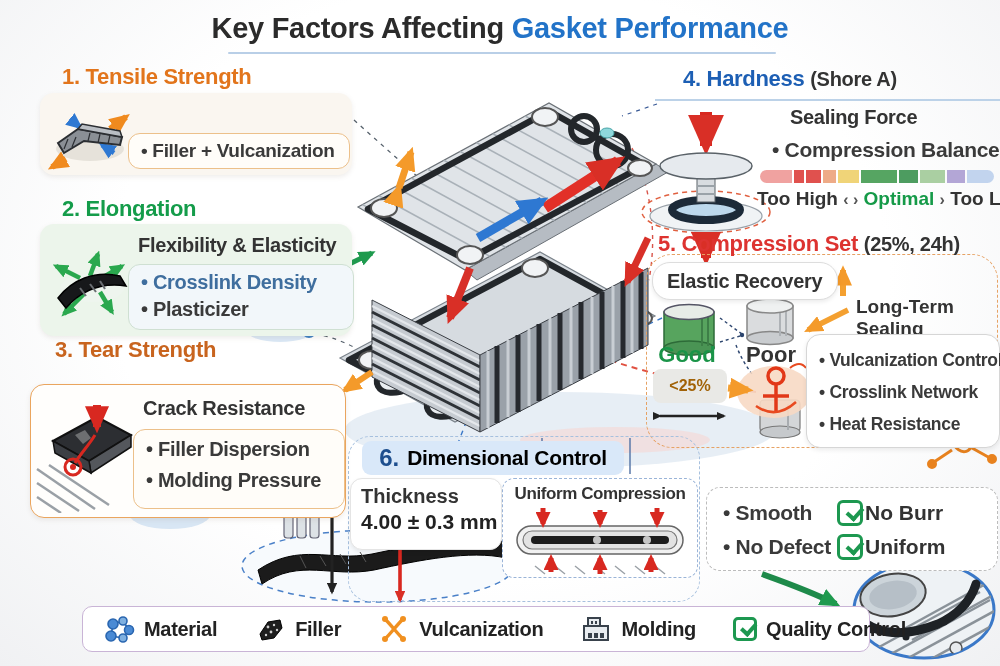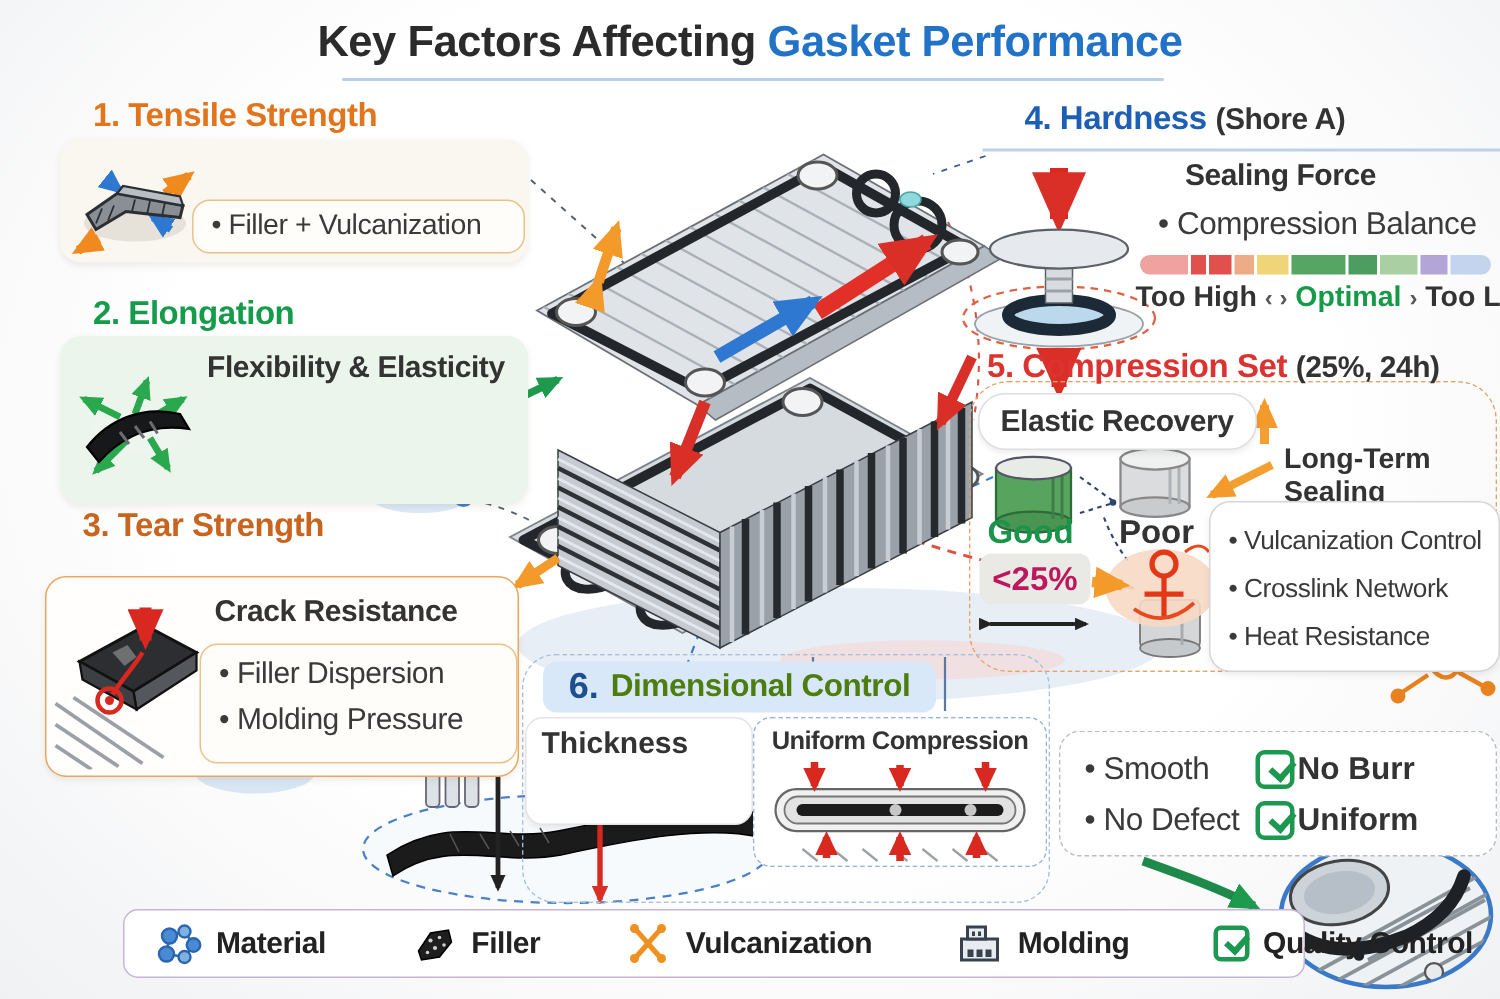--- a/index.html
+++ b/index.html
@@ -24,21 +24,21 @@
   .h2g { color:#149c4a; font-size:22px; }
   .h3o { color:#c8641e; font-size:22px; }
   .h4b { color:#1d5fb4; font-size:22px; }
   .h5r { color:#dd3330; font-size:22px; }
   .h7g { color:#149c4a; font-size:23px; }
 
   
   .card { border-radius:14px; box-shadow:0 2px 5px rgba(120,110,90,.12); }
   .ctext { font-size:20px; font-weight:700; color:#333; letter-spacing:-.3px; white-space:nowrap; }
   .pill { border-radius:12px; background:#fffdf9; border:1.5px solid #ecc08a; }
-  .bullet { font-size:19px; font-weight:400; color:#3a3a3a; letter-spacing:-.3px; white-space:nowrap;}
+  .bullet { font-size:19px; font-weight:700; color:#3a3a3a; letter-spacing:-.3px; white-space:nowrap;}
 
   .card1 { left:40px; top:93px; width:312px; height:82px; background:#faf6f0; }
   .card2 { left:40px; top:224px; width:312px; height:112px; background:#ecf5eb; }
   .card2 .pill { background:#f2f7fa; border-color:#cfe0d2; }
   .card3 { left:30px; top:384px; width:316px; height:134px; background:#fffefc; border:1.5px solid #eaa55e; }
 
   .crosslink-density { color:#3f6e9e; }
 
   
   .hr-underline { left:655px; top:99px; width:345px; height:1.5px; background:#bcd2e8; }
@@ -50,51 +50,51 @@
   .scalecap .opt { color:#159a48; }
   .scalecap .sep { color:#555; font-size:16px; font-weight:600;}
 
   
   .cs-outline { left:646px; top:254px; width:352px; height:194px; border:1.6px dashed #e6a264; border-radius:26px; z-index:2;}
   .er-card { left:652px; top:262px; width:186px; height:38px; background:#fff; border:1.5px solid #ddd; border-radius:18px;
              display:flex; align-items:center; padding-left:14px; box-shadow:0 2px 4px rgba(0,0,0,.08);}
   .good { left:652px; top:342px; width:70px; text-align:center; font-size:22px; font-weight:700; color:#1a9448;}
   .poor { left:740px; top:342px; width:62px; text-align:center; font-size:22px; font-weight:700; color:#333;}
   .thresh { left:653px; top:369px; width:74px; height:34px; background:#e9e9e6; border-radius:8px; display:flex; align-items:center; justify-content:center;
-            font-size:22px; font-weight:700; color:#be185d;}
+            font-size:16px; font-weight:700; color:#a16207;}
   .lts { left:856px; top:296px; font-size:19px; font-weight:700; color:#333;}
   .cs-card { left:806px; top:334px; width:194px; height:114px; background:#fff; border:1.5px solid #d6d6d6; border-radius:14px;
              padding:9px 0 0 12px; box-shadow:0 2px 5px rgba(0,0,0,.08);}
   .cs-card .bullet { font-size:17.5px; line-height:32px; }
 
   
   .dim-outline { left:348px; top:436px; width:352px; height:166px; border:1.5px dashed #a6c0de; border-radius:22px; z-index:2;}
   .dim-head { left:362px; top:441px; width:262px; height:34px; background:#d9e8f9; border-radius:9px; display:flex; align-items:center; justify-content:center; gap:8px;}
   .dim-head .num { color:#1d4e8e; font-size:24px; font-weight:700;}
-  .dim-head .ttl { color:#4d7c0f; font-size:21px; font-weight:700; letter-spacing:-.3px;}
+  .dim-head .ttl { color:#000000; font-size:21px; font-weight:700; letter-spacing:-.3px;}
   .thick-card { left:350px; top:478px; width:152px; height:72px; background:#fff; border:1px solid #e4e4e4; border-radius:12px; padding:6px 0 0 10px;
                 box-shadow:0 2px 4px rgba(0,0,0,.08);}
   .thick-card .lab { font-size:20px; font-weight:600; color:#333;}
   .thick-card .val { font-size:21px; font-weight:700; color:#222; margin-top:2px;}
   .uni-card { left:502px; top:478px; width:196px; height:100px; background:#fff; border:1.5px dashed #9ab4d8; border-radius:12px; text-align:center; padding-top:5px;}
   .uni-card .lab { font-size:17px; font-weight:700; color:#333; letter-spacing:-.4px;}
 
   
   .surf-card { left:706px; top:487px; width:292px; height:84px; background:#fff; border:1.6px dashed #bcbcbc; border-radius:14px; padding:8px 0 0 16px;}
   .surf-row { display:flex; align-items:center; height:34px; gap:2px;}
   .surf-row .bullet { font-size:21px; width:112px;}
   .surf-row .rlab { font-size:21px; font-weight:700; color:#333;}
   .chk { width:26px; height:26px; border:3px solid #1d9850; border-radius:6px; background:#fff; position:relative; flex:0 0 auto;}
   .chk:after { content:""; position:absolute; left:4px; top:1px; width:12px; height:7px; border-left:4px solid #1d9850; border-bottom:4px solid #1d9850;
                transform:rotate(-48deg) translateY(4px);}
 
   
   .legend { left:82px; top:606px; width:788px; height:46px; background:#fff; border:1.5px solid #c9b4d6; border-radius:10px;
             display:flex; align-items:center; padding:0 20px; gap:8px; z-index:3;}
-  .litem { display:flex; align-items:center; gap:9px; margin-right:48px;}
+  .litem { display:flex; align-items:center; gap:9px; margin-right:29px;}
   .litem:last-child { margin-right:0;}
   .llab { font-size:20px; font-weight:600; color:#222; letter-spacing:-.3px; white-space:nowrap;}
   .lchk { width:24px; height:24px; border:3px solid #1d9850; border-radius:5px; position:relative;}
   .lchk:after { content:""; position:absolute; left:3px; top:1px; width:11px; height:6px; border-left:4px solid #1d9850; border-bottom:4px solid #1d9850;
                transform:rotate(-48deg) translateY(3px);}
 </style>
 </head>
 <body>
 
 <div id="stage">
@@ -433,20 +433,24 @@
         <line x1="60" y1="42" x2="80" y2="30" marker-end="url(#eG)"></line>
       </g>
       <path d="M16,62 C30,44 52,34 78,40 L84,50 C58,46 38,56 24,72 Z" fill="#17181a" stroke="#000" stroke-width="1.5"></path>
       <g stroke="#6a6e72" stroke-width="2">
           <line x1="38" y1="52" x2="44" y2="60"></line>
           <line x1="48" y1="48" x2="54" y2="56"></line>
           <line x1="58" y1="45" x2="63" y2="53"></line>
         </g>
     </svg>
     <div class="abs ctext" style="left:98px; top:10px;">Flexibility &amp; Elasticity</div>
+    <div class="abs pill" style="left:88px; top:40px; width:226px; height:66px; padding:6px 0 0 12px;">
+      <div class="bullet crosslink-density" style="font-size:20px;">• Crosslink Density</div>
+      <div class="bullet" style="font-size:20px; margin-top:4px;">• Plasticizer</div>
+    </div>
   </div>
 
   <div class="abs h h3o" style="left:55px; top:337px;">
     <span>3.</span>
     <span>Tear Strength</span>
   </div>
   <div class="abs card card3">
     <svg class="abs" style="left:4px; top:6px;" width="106" height="122" viewBox="0 0 106 122">
       <defs>
           <marker id="rR" markerUnits="strokeWidth" markerWidth="3.4" markerHeight="3" refX="2.6" refY="1.5" orient="auto">
@@ -522,20 +526,21 @@
     <div class="bullet">• Heat Resistance</div>
   </div>
 
   <div class="abs dim-outline"></div>
   <div class="abs dim-head">
     <span class="num">6.</span>
     <span class="ttl">Dimensional Control</span>
   </div>
   <div class="abs thick-card">
     <div class="lab">Thickness</div>
+    <div class="val">4.00 ± 0.3 mm</div>
   </div>
   <div class="abs uni-card">
     <div class="lab">Uniform Compression</div>
     <svg width="190" height="72" viewBox="0 0 190 72">
       <defs>
           <marker id="uR" markerUnits="strokeWidth" markerWidth="3.2" markerHeight="3" refX="2.4" refY="1.5" orient="auto">
             <path d="M0,0L3.2,1.5L0,3z" fill="#d82820"></path>
           </marker>
         </defs>
       <g stroke="#9aa0a6" stroke-width="1.5">

